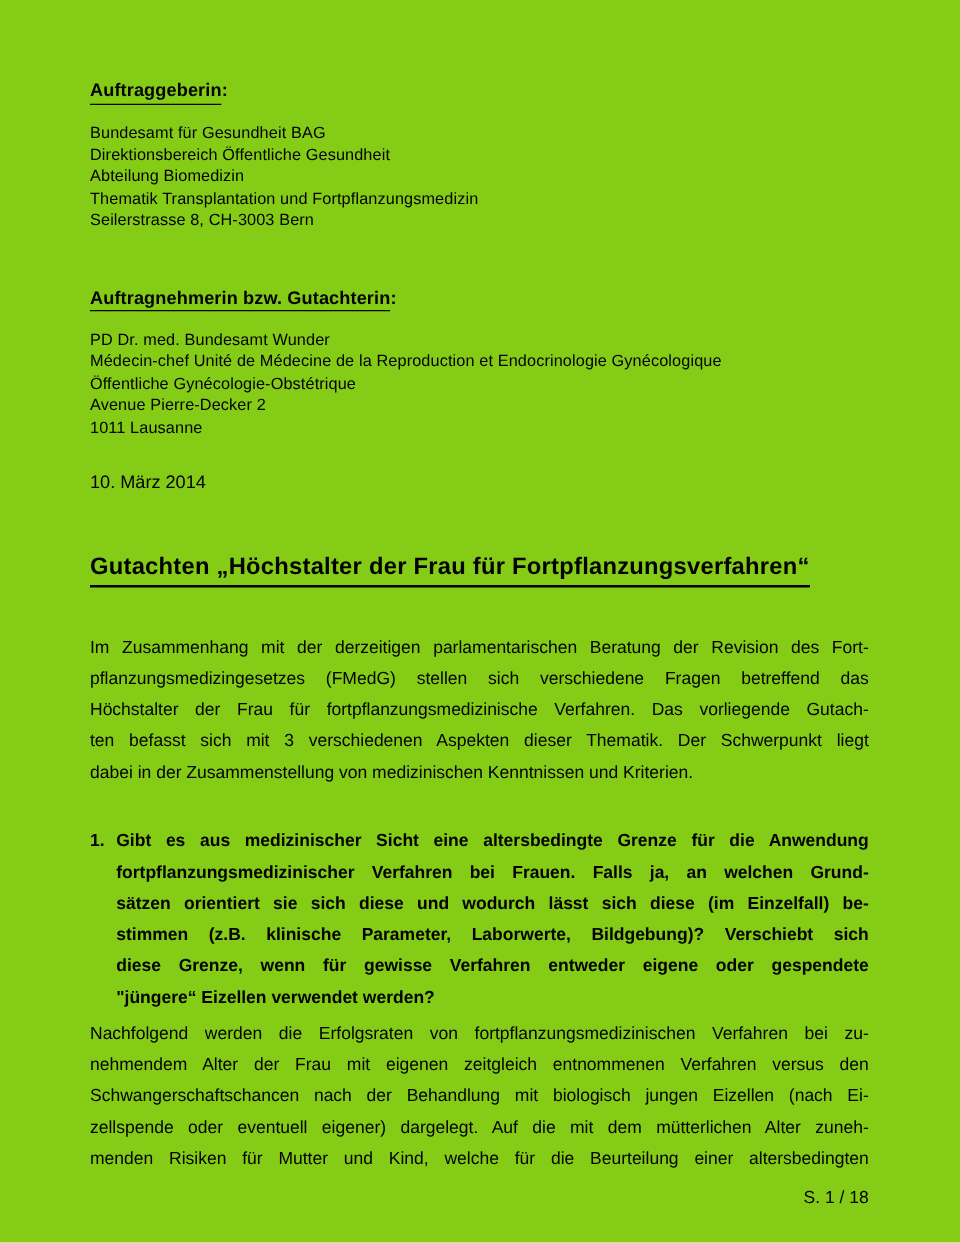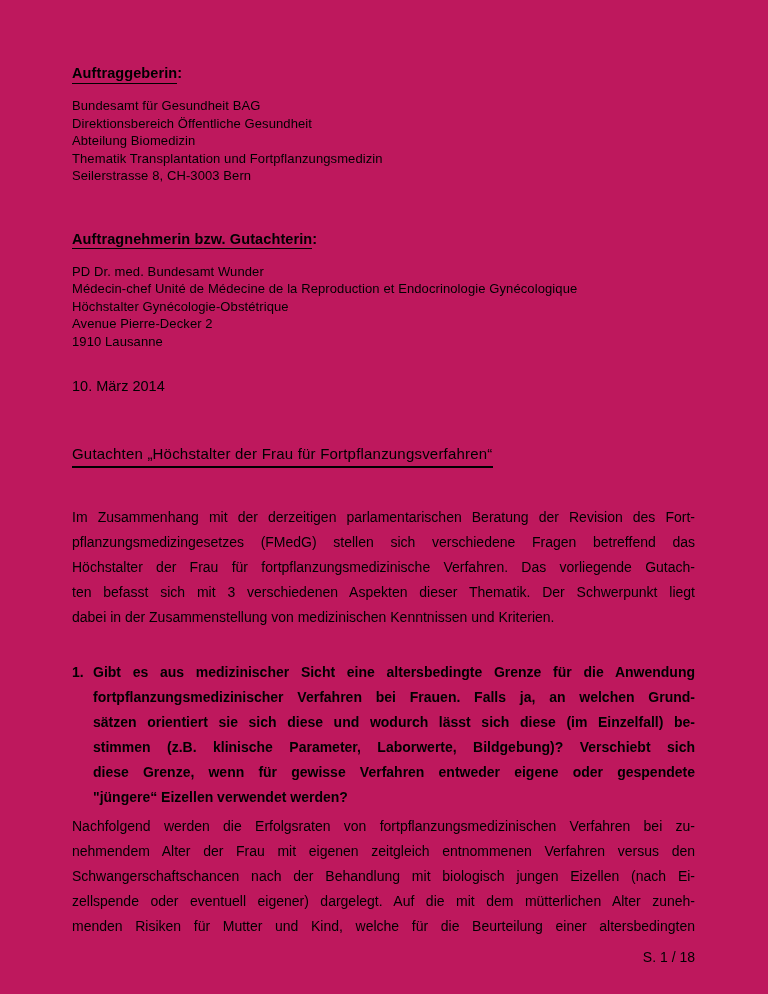--- a/index.html
+++ b/index.html
@@ -13,21 +13,21 @@
     font-family: "Liberation Sans", sans-serif;
     color: #000000;
     -webkit-font-smoothing: antialiased;
   }
   .page {
     position: relative;
     box-sizing: border-box;
     width: 768px;
     height: 994px;
     padding: 63px 73px 0 72px;
-    background: #be185d;
+    background: #84cc16;
     overflow: hidden;
   }
   .heading {
     font-size: 14.5px;
     font-weight: 700;
     line-height: 20px;
     letter-spacing: 0.1px;
   }
   .heading .u {
     border-bottom: 1.6px solid #000;
@@ -40,22 +40,22 @@
     letter-spacing: 0.1px;
   }
   .contractor-heading { margin-top: 44px; }
   .date {
     margin-top: 26px;
     font-size: 14.5px;
     line-height: 20px;
   }
   .title {
     margin-top: 46px;
-    font-size: 15px;
-    font-weight: 400;
+    font-size: 19px;
+    font-weight: 700;
     line-height: 24px;
     letter-spacing: 0.2px;
     white-space: nowrap;
   }
   .title .tu {
     border-bottom: 2px solid #000;
     padding-bottom: 4px;
   }
   .para {
     font-size: 14px;
@@ -102,23 +102,23 @@
     <div>Abteilung Biomedizin</div>
     <div>Thematik Transplantation und Fortpflanzungsmedizin</div>
     <div>Seilerstrasse 8, CH-3003 Bern</div>
   </div>
 
   <div class="heading contractor-heading"><span class="u">Auftragnehmerin bzw. Gutachterin</span><span>:</span></div>
 
   <div class="addr">
     <div>PD Dr. med. Bundesamt Wunder</div>
     <div>Médecin-chef Unité de Médecine de la Reproduction et Endocrinologie Gynécologique</div>
-    <div>Höchstalter Gynécologie-Obstétrique</div>
+    <div>Öffentliche Gynécologie-Obstétrique</div>
     <div>Avenue Pierre-Decker 2</div>
-    <div>1910 Lausanne</div>
+    <div>1011 Lausanne</div>
   </div>
 
   <div class="date">10. März 2014</div>
 
   <div class="title"><span class="tu">Gutachten „Höchstalter der Frau für Fortpflanzungsverfahren“</span></div>
 
   <div class="para intro">
     <div class="jline">Im Zusammenhang mit der derzeitigen parlamentarischen Beratung der Revision des Fort-</div>
     <div class="jline">pflanzungsmedizingesetzes (FMedG) stellen sich verschiedene Fragen betreffend das</div>
     <div class="jline">Höchstalter der Frau für fortpflanzungsmedizinische Verfahren. Das vorliegende Gutach-</div>

